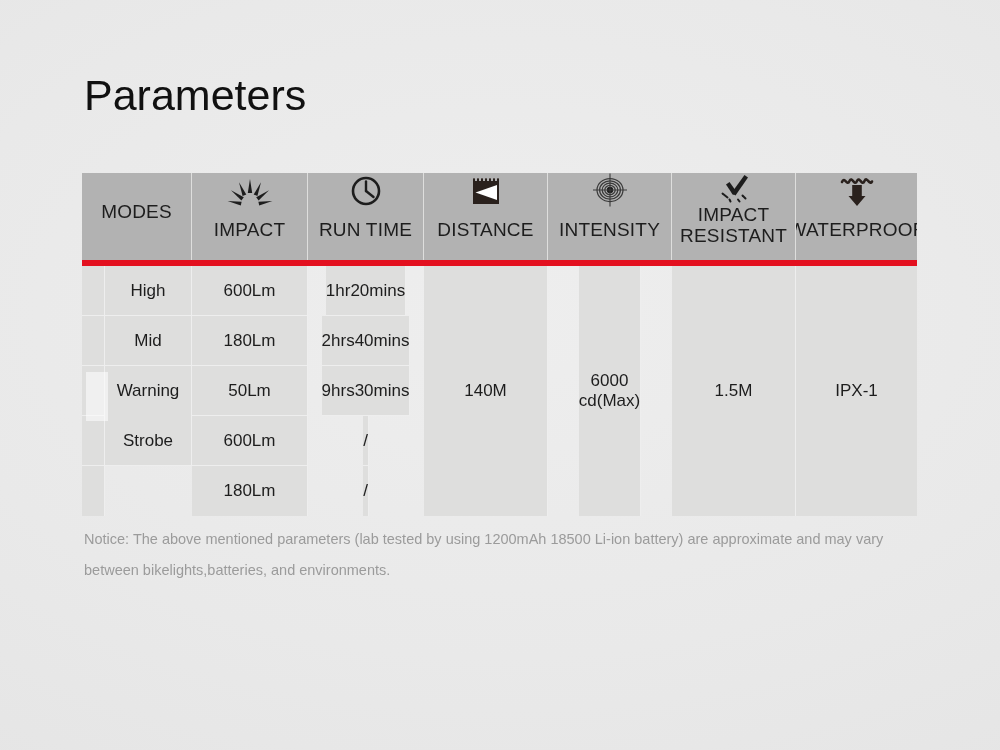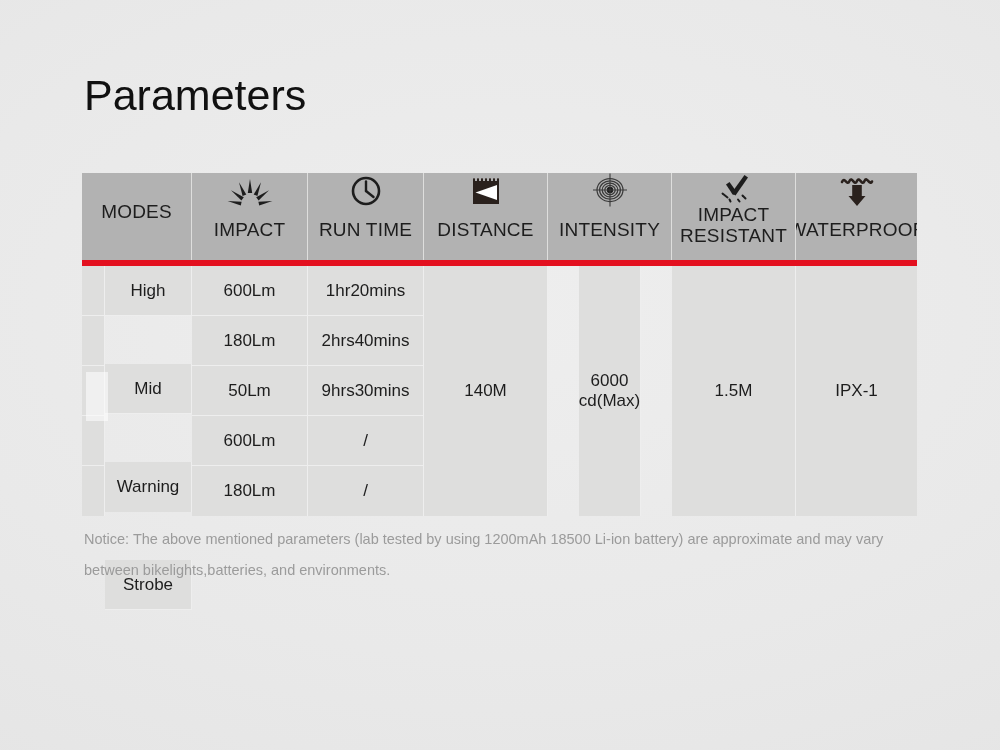--- a/index.html
+++ b/index.html
@@ -244,36 +244,36 @@
   <div class="tbody">
 
     <div class="colgroup spacer-col">
       <div class="bcell" style="height:50px;"></div>
       <div class="bcell" style="height:50px;"></div>
       <div class="bcell" style="height:50px;"></div>
       <div class="bcell" style="height:50px;"></div>
       <div class="bcell last-row" style="height:50px;"></div>
     </div>
 
-    <div class="colgroup" style="width:87px;gap:48px;">
+    <div class="colgroup" style="width:87px;">
       <div class="bcell" style="height:50px;">High</div>
       <div class="bcell" style="height:50px;">Mid</div>
       <div class="bcell last-row" style="height:50px;">Warning</div>
       <div class="bcell" style="height:50px;">Strobe</div>
     </div>
 
     <div class="colgroup" style="width:116px;">
       <div class="bcell" style="height:50px;">600Lm</div>
       <div class="bcell" style="height:50px;">180Lm</div>
       <div class="bcell" style="height:50px;text-align:center;">50Lm</div>
       <div class="bcell" style="height:50px;">600Lm</div>
       <div class="bcell last-row" style="height:50px;">180Lm</div>
     </div>
 
-    <div class="colgroup" style="width:116px;">
+    <div class="colgroup" style="width:116px;align-items:center;">
       <div class="bcell" style="height:50px;">1hr20mins</div>
       <div class="bcell" style="height:50px;">2hrs40mins</div>
       <div class="bcell" style="height:50px;">9hrs30mins</div>
       <div class="bcell" style="height:50px;">/</div>
       <div class="bcell last-row" style="height:50px;">/</div>
     </div>
 
     <div class="colgroup" style="width:124px;">
       <div class="bcell merged">140M</div>
     </div>

